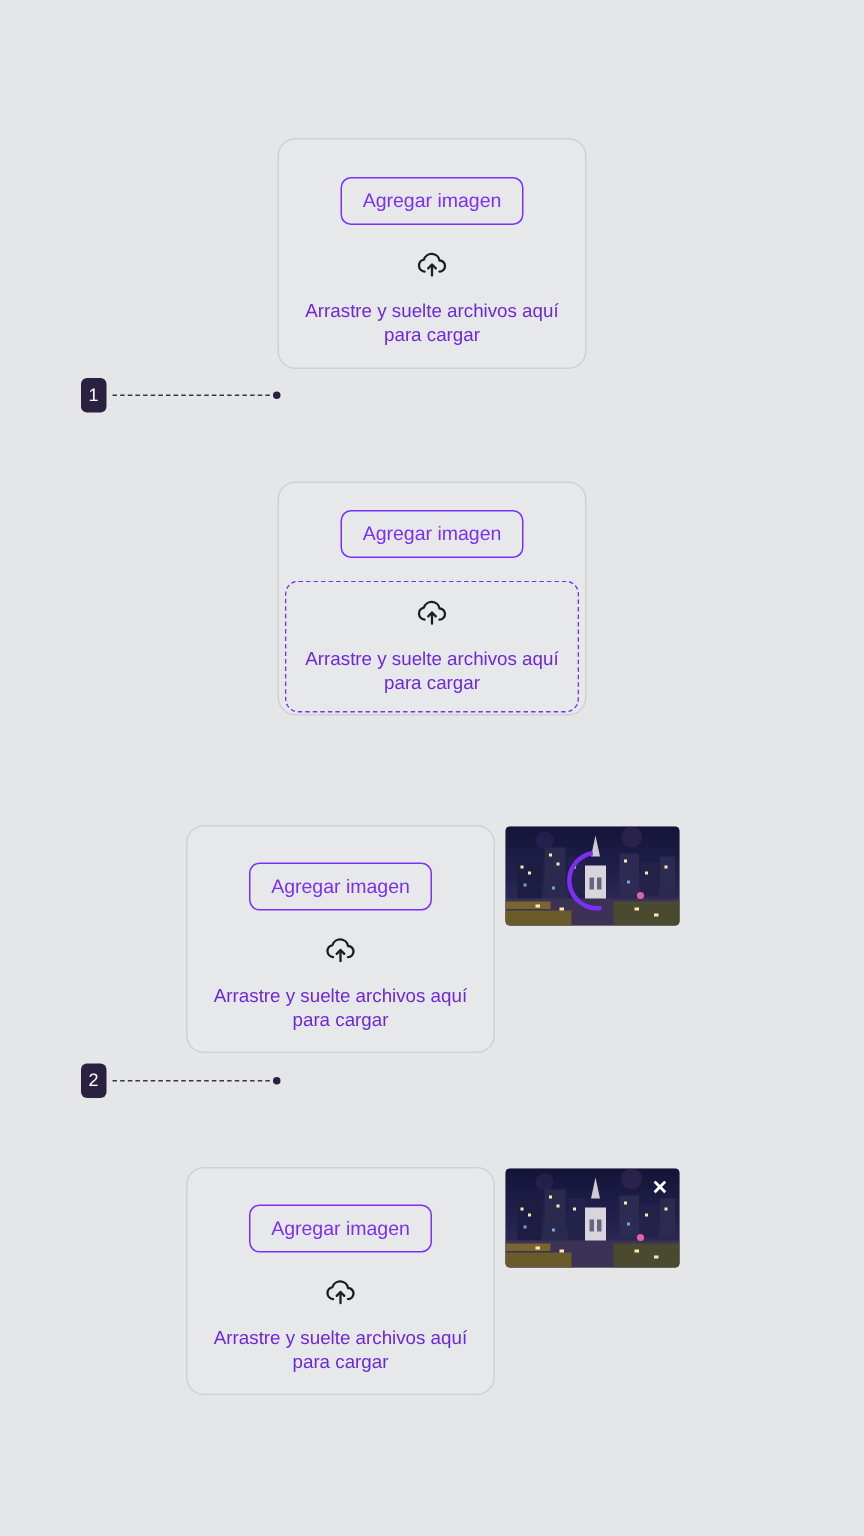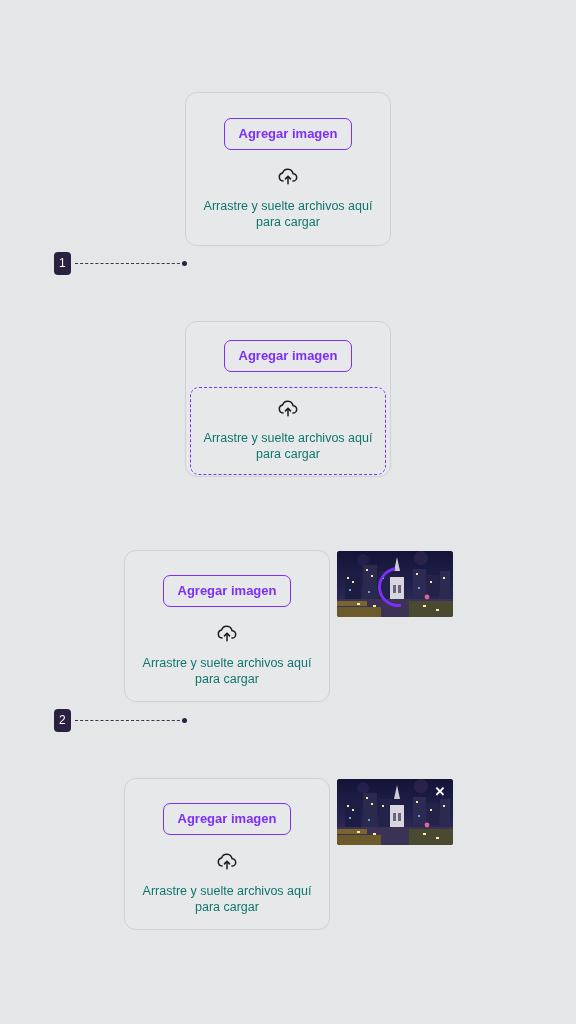--- a/index.html
+++ b/index.html
@@ -65,21 +65,21 @@
     align-items: center;
   }
 
   .add-btn {
     border: 1px solid #7b2ff7;
     color: #7b2ff7;
     background: transparent;
     border-radius: 7px;
     font-family: "Liberation Sans", sans-serif;
     font-size: 13px;
-    font-weight: 700;
+    font-weight: 400;
     padding: 8px 14px 9px;
     line-height: 1;
     cursor: pointer;
     white-space: nowrap;
   }
 
   .dropzone {
     display: flex;
     flex-direction: column;
     align-items: center;
@@ -88,21 +88,21 @@
     width: 100%;
   }
   .dropzone.dashed {
     border: 1px dashed #7b2ff7;
     border-radius: 9px;
   }
 
   .cloud-icon { display: block; }
 
   .drop-text {
-    color: #0f766e;
+    color: #6d28d9;
     font-size: 12.5px;
     line-height: 16px;
     text-align: center;
     max-width: 200px;
     white-space: pre-line;
   }
 
   
   .thumb {
     position: absolute;

